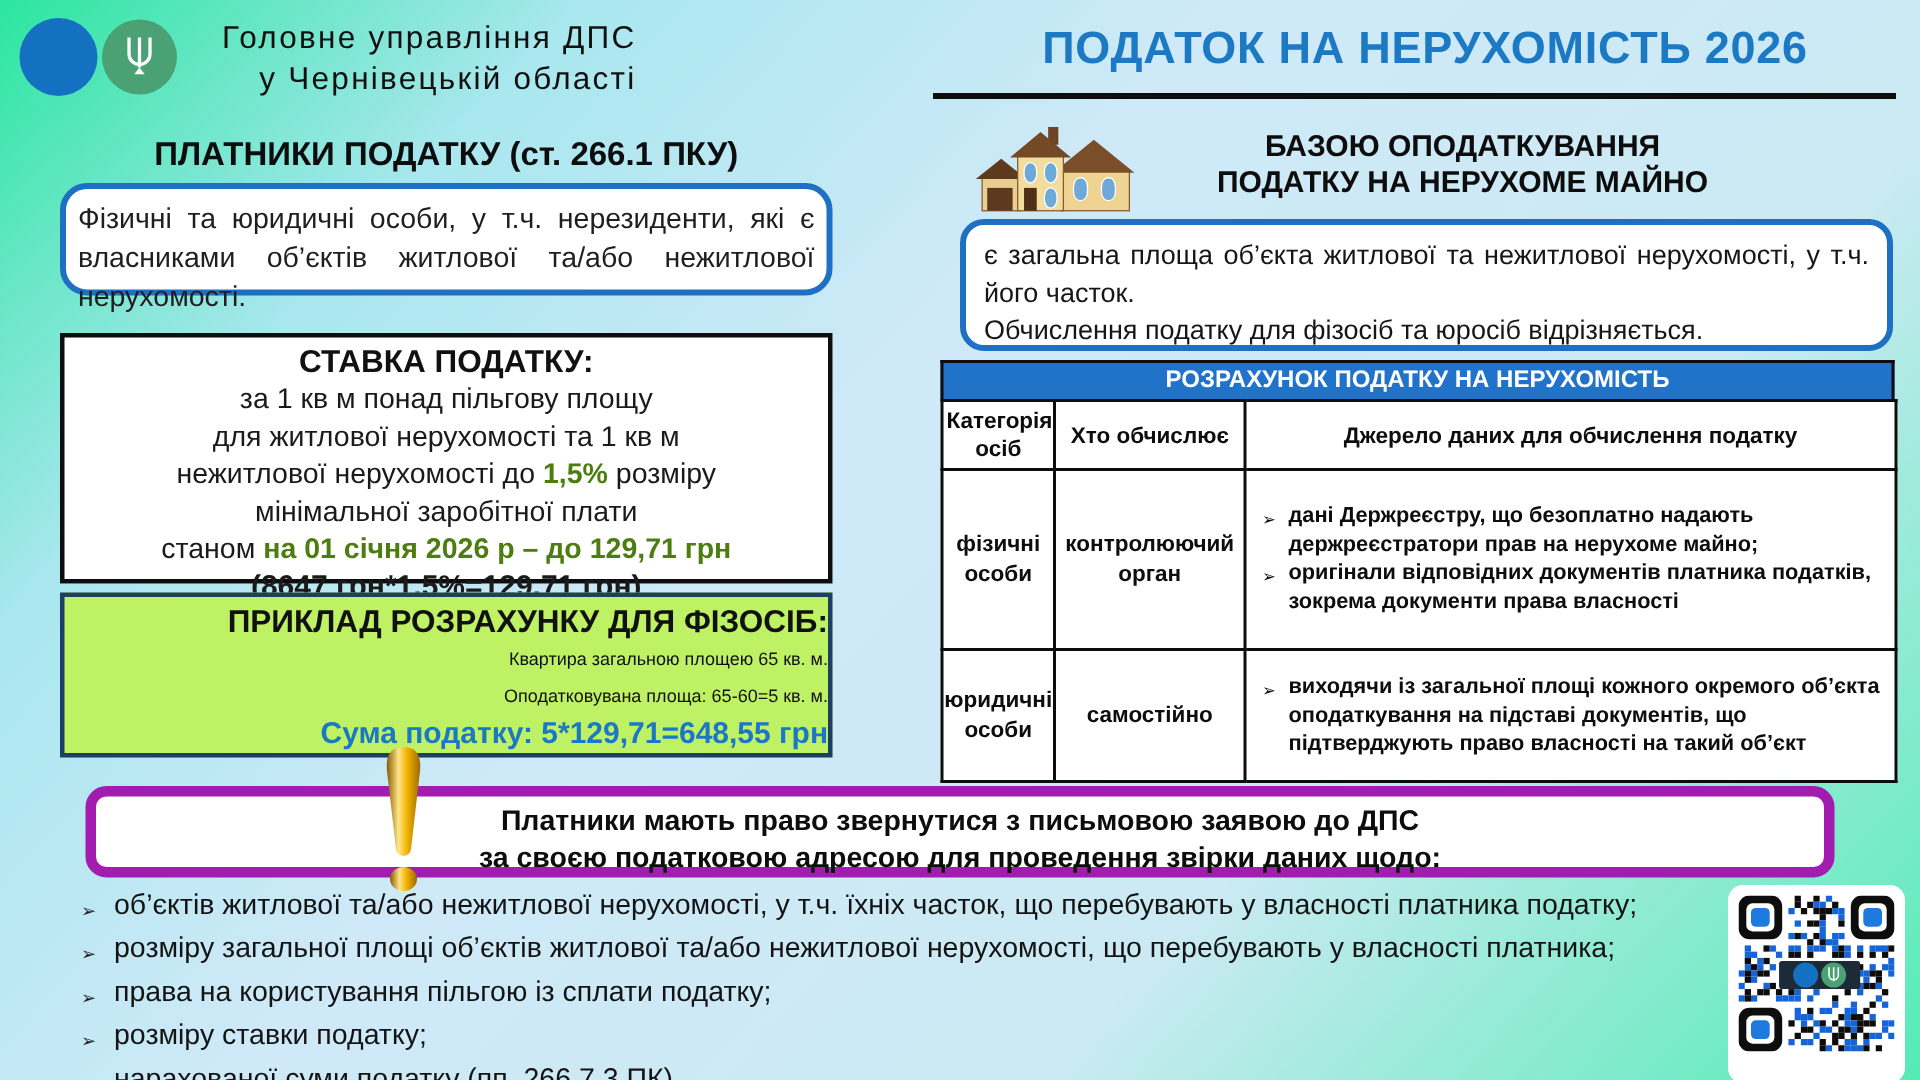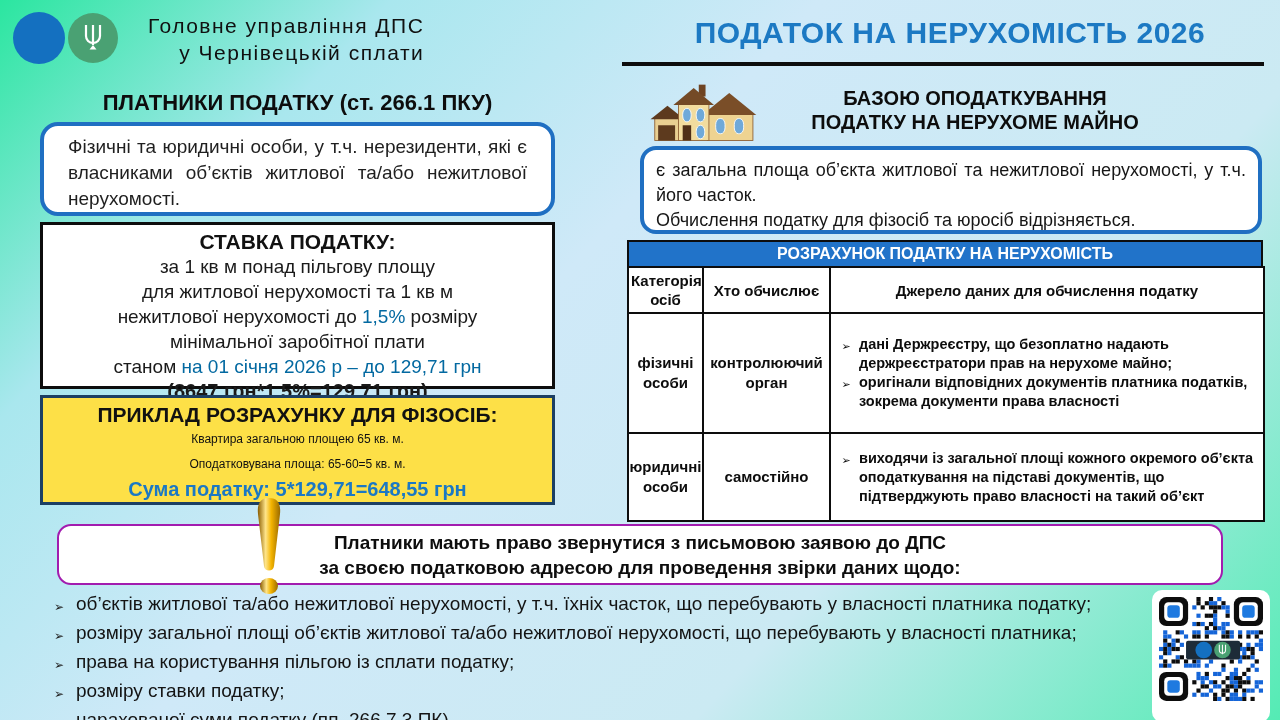--- a/index.html
+++ b/index.html
@@ -13,28 +13,28 @@
   .abs { position:absolute; }
 
   
   .logo-circle { border-radius:50%; position:absolute; }
   .org-name { left:148px; top:12px; font-size:21px; letter-spacing:1.5px; line-height:27px; color:#101010; text-align:right; }
   .main-title { left:626px; top:16px; width:648px; text-align:center; font-size:30px; font-weight:bold; color:#1c79c3; letter-spacing:.5px; }
   .title-rule { left:622px; top:62px; width:642px; height:4px; background:#0d0d0d; }
 
   
   .left-heading { left:40px; top:90px; width:515px; text-align:center; font-size:22px; font-weight:bold; color:#0d0d0d; }
-  .payers-box { left:40px; top:122px; width:515px; height:94px; background:#fff; border:4px solid #1f6fc2; border-radius:18px;
-    padding:8px 24px; font-size:19px; line-height:26px; text-align:justify; color:#1f1f1f; }
+  .payers-box { left:40px; top:122px; width:515px; height:75px; background:#fff; border:4px solid #1f6fc2; border-radius:18px;
+    padding:8px 8px; font-size:19px; line-height:26px; text-align:justify; color:#1f1f1f; }
   .rate-box { left:40px; top:222px; width:515px; height:167px; background:#fff; border:3px solid #0d0d0d; text-align:center; padding-top:5px; }
   .rate-box .box-title { font-size:21px; font-weight:bold; }
   .rate-box .line { font-size:19px; line-height:25px; color:#1a1a1a; }
   .rate-box .line.last { font-weight:bold; font-size:20px; }
-  .accent { color:#0369a1; font-weight:normal; }
-  .example-box { left:40px; top:395px; width:515px; height:110px; background:#fde047; border:3px solid #1c3f63; text-align:center; padding-top:5px; }
+  .accent { color:#4d7c0f; font-weight:bold; }
+  .example-box { left:40px; top:395px; width:515px; height:110px; background:#bef264; border:3px solid #1c3f63; text-align:right; padding-top:5px; }
   .example-box .box-title { font-size:21px; font-weight:bold; }
   .example-box .line { font-size:12px; line-height:25px; }
   .example-box .line.sum { font-weight:bold; font-size:20px; color:#1b78c4; }
 
   
   .base-heading { left:765px; top:86px; width:420px; text-align:center; font-size:20px; font-weight:bold; line-height:24px; color:#0d0d0d; }
   .base-box { left:640px; top:146px; width:622px; height:88px; background:#fff; border:4px solid #1f6fc2; border-radius:16px;
     padding:8px 12px; font-size:18px; line-height:25px; color:#161616; }
   .base-box .p1 { text-align:justify; }
 
@@ -45,21 +45,21 @@
   td,th { border:2px solid #0d0d0d; font-size:15px; font-weight:bold; color:#0d0d0d; vertical-align:middle; }
   th { text-align:center; height:46px; line-height:19px; padding:2px; }
   .c1 { width:75px; } .c2 { width:127px; } .c3 { width:434px;margin-left:32px; }
   td.center { text-align:center; line-height:20px; }
   td.sources { vertical-align:middle; padding:3px 2px 3px 2px; }
   .src-item { display:flex; font-size:14.5px; line-height:19px; }
   .src-item .marker { flex:0 0 26px; text-align:center; font-size:11px; padding-top:2px; font-family:"DejaVu Sans",sans-serif; }
   .row-phys { height:120px; } .row-jur { height:88px; }
 
   
-  .notice-box { left:57px; top:524px; width:1166px; height:61px; background:#fff; border:2px solid #a21caf; border-radius:14px;
+  .notice-box { left:57px; top:524px; width:1166px; height:61px; background:#fff; border:7px solid #a21caf; border-radius:14px;
     text-align:center; font-size:19px; font-weight:bold; line-height:25px; padding-top:4px; color:#0d0d0d; }
   .excl-icon { left:248px; top:496px; z-index:5; }
 
   
   .bullet-list { left:42px; top:591px; width:1105px; }
   .bullet-row { display:flex; line-height:25px; }
   .bullet-row .marker { flex:0 0 34px; text-align:center; font-size:12px; padding-top:4px; color:#222; font-family:"DejaVu Sans",sans-serif; }
   .bullet-row .txt { font-size:19px; color:#141414; }
 
   
@@ -71,21 +71,21 @@
 <div class="abs logo-circle" style="left:13px; top:12px; width:52px; height:52px; background:#1470c0;"></div>
 <div class="abs logo-circle" style="left:68px; top:13px; width:50px; height:50px; background:#4aa173;">
   <svg width="24" height="30" viewBox="0 0 24 30" style="position:absolute;left:13px;top:10px;">
     <path d="M5 2 v11 a7 7 0 0 0 14 0 V2" stroke="#fff" stroke-width="2.2" fill="none"></path>
     <path d="M12 2 v20" stroke="#fff" stroke-width="2.2" fill="none"></path>
     <path d="M12 22 l-3.5 4.5 h7 z" fill="#fff"></path>
   </svg>
 </div>
 <div class="abs org-name">
   <div>Головне управління ДПС</div>
-  <div>у  Чернівецькій  сплати</div>
+  <div>у  Чернівецькій  області</div>
 </div>
 
 <div class="abs main-title">ПОДАТОК НА НЕРУХОМІСТЬ 2026</div>
 <div class="abs title-rule"></div>
 
 <div class="abs left-heading">ПЛАТНИКИ ПОДАТКУ (ст. 266.1 ПКУ)</div>
 
 <div class="abs payers-box">
   <span>Фізичні та юридичні особи, у т.ч. нерезиденти, які є власниками об’єктів житлової та/або нежитлової нерухомості.</span>
 </div>

